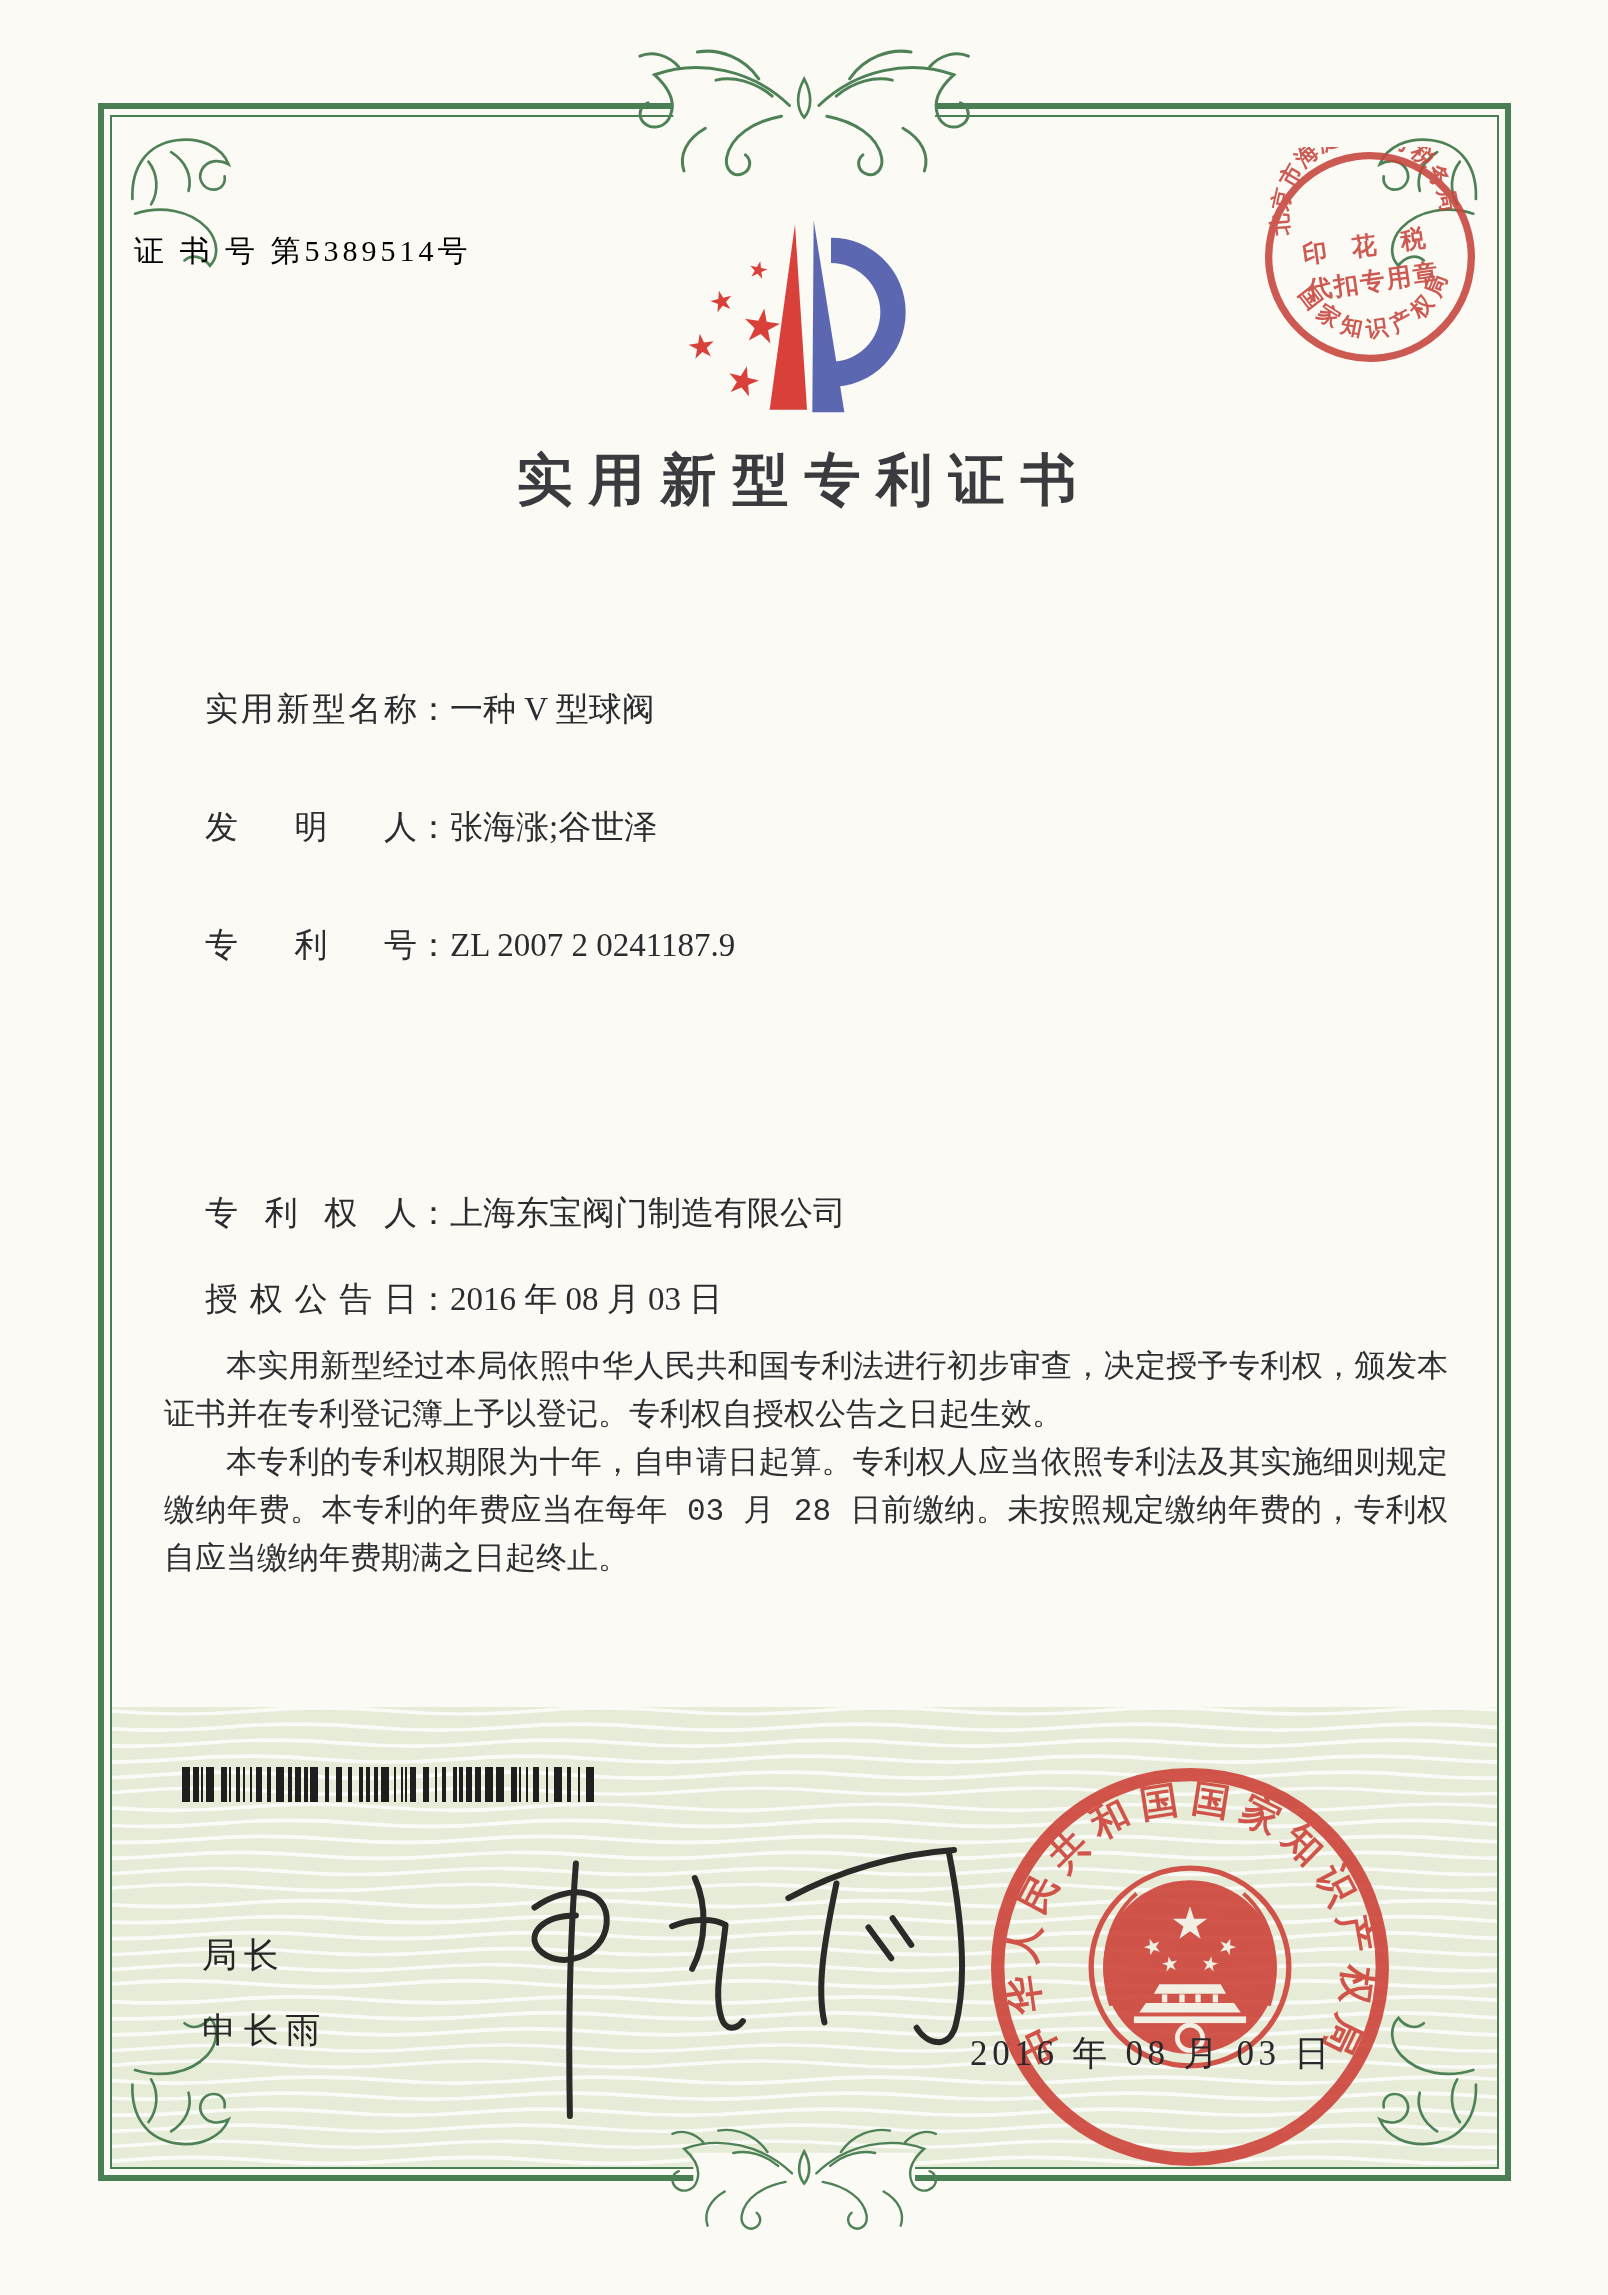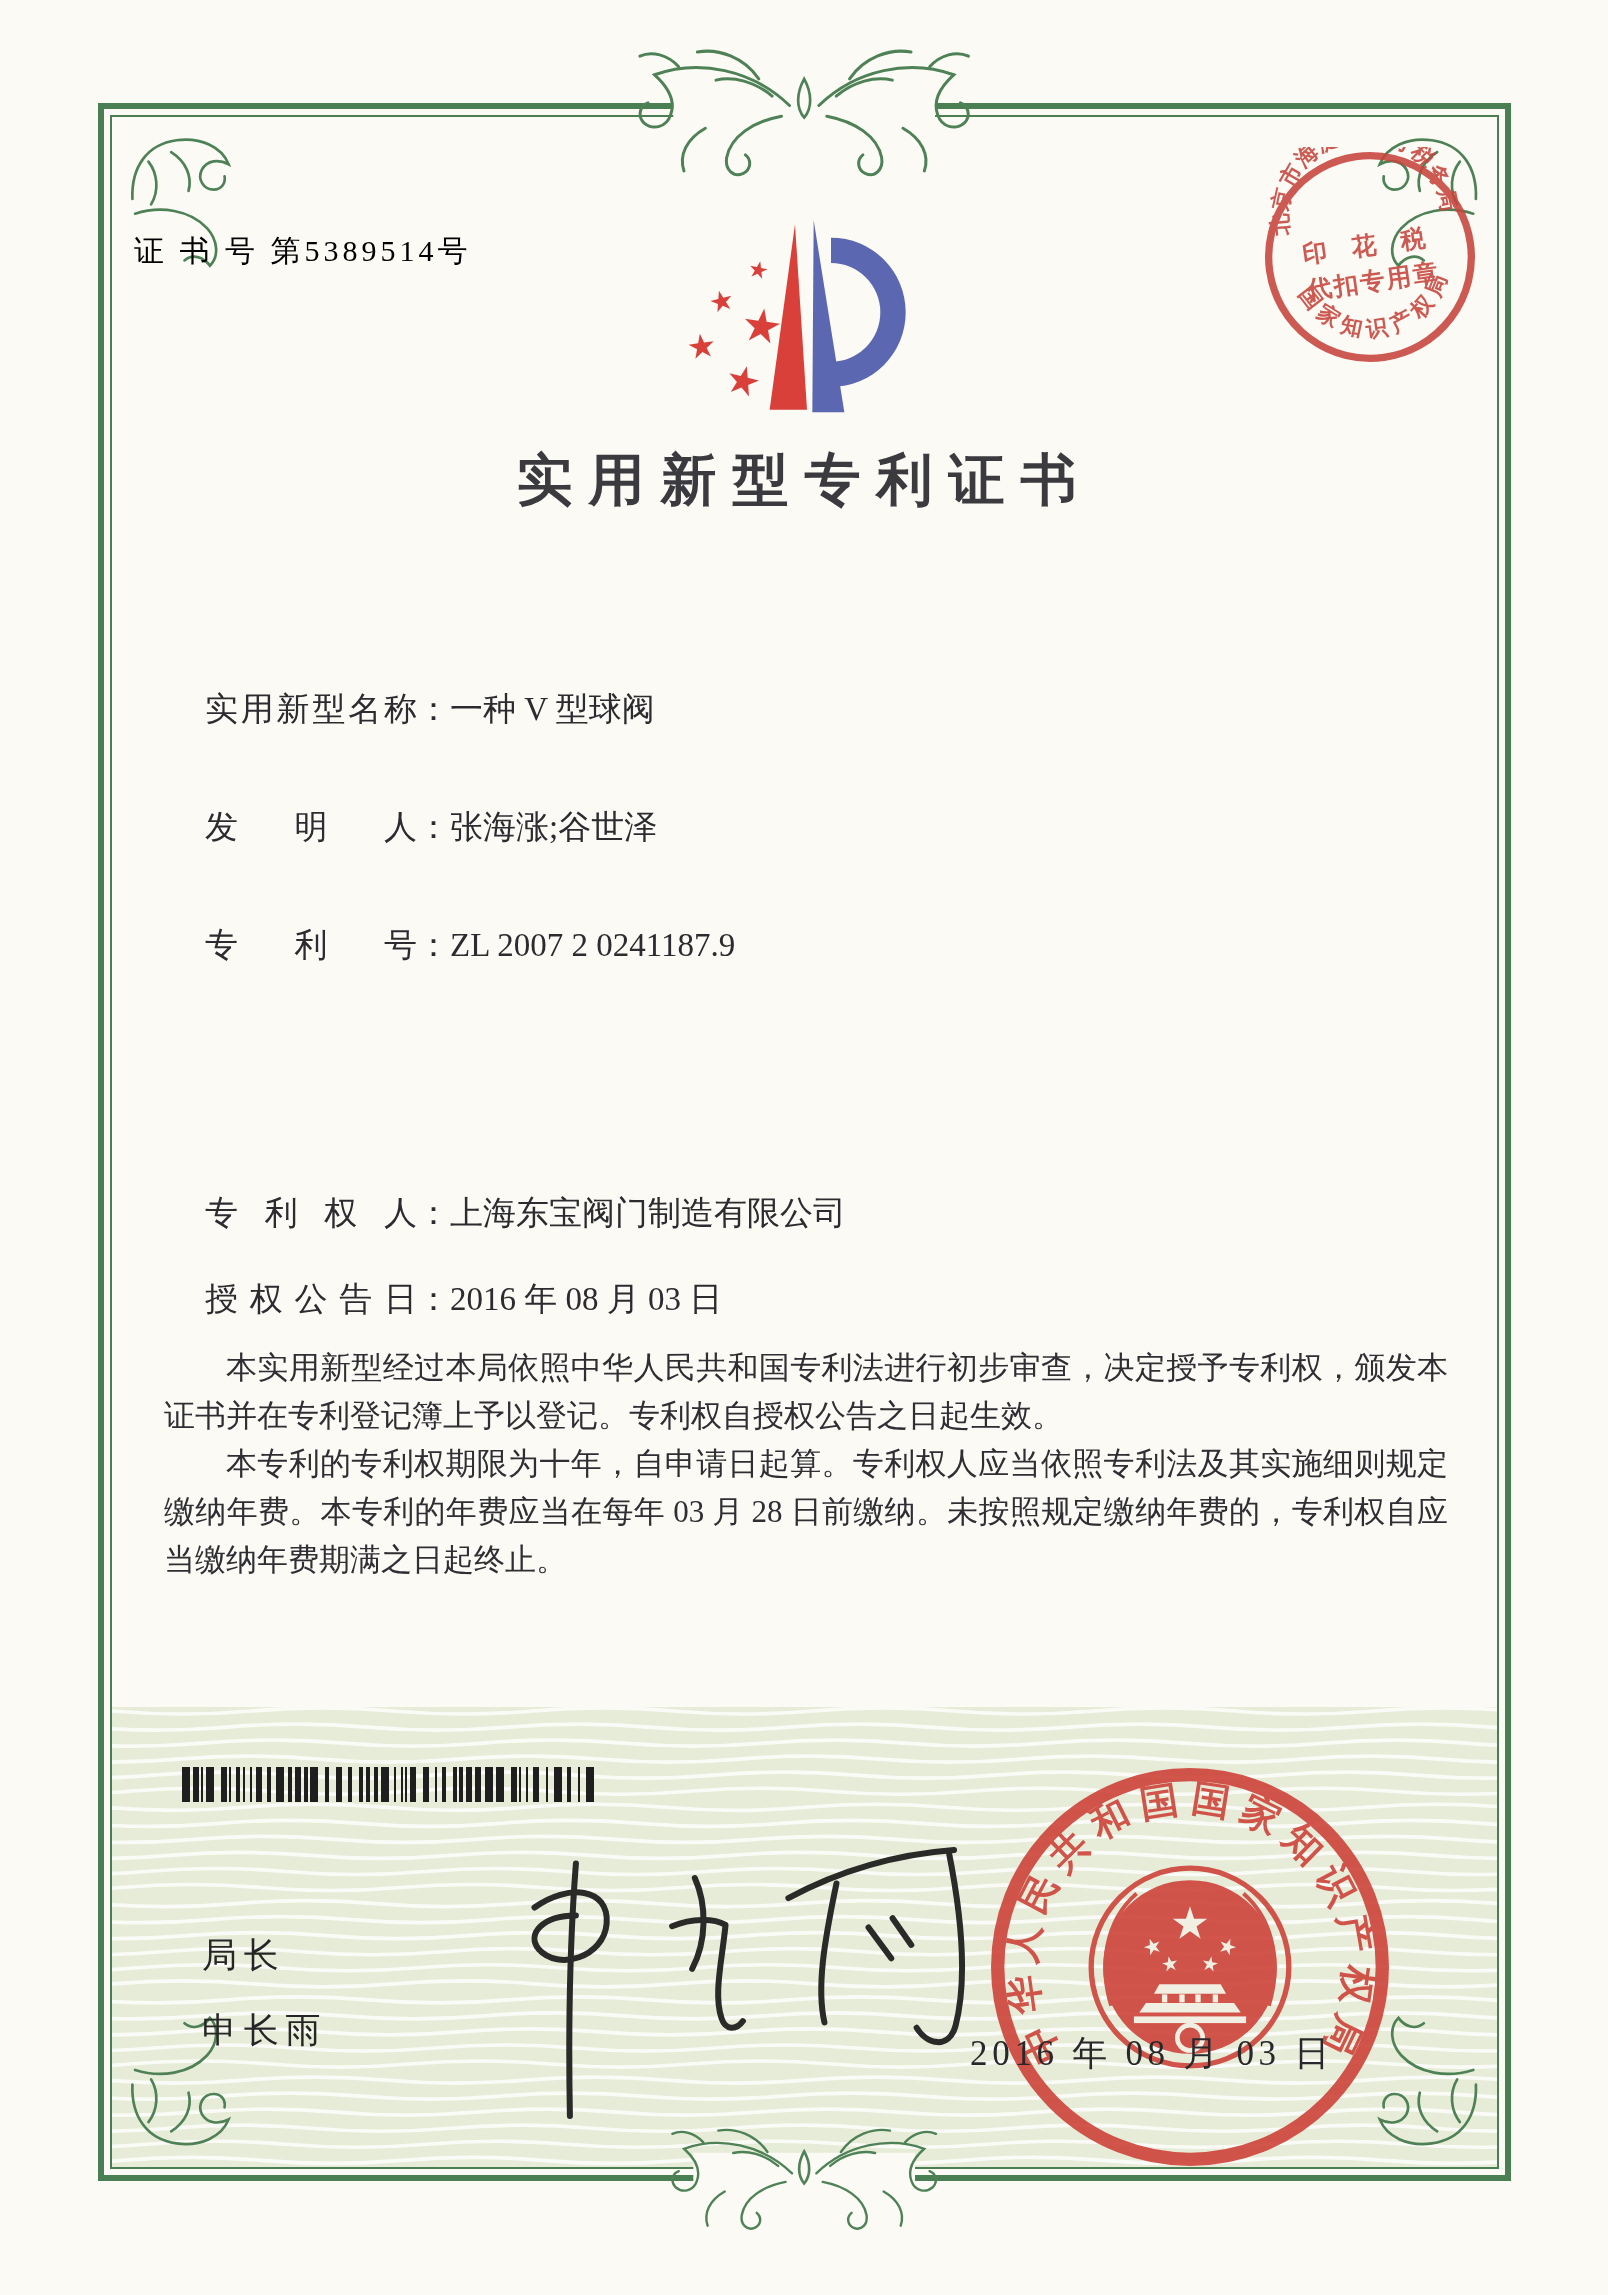--- a/index.html
+++ b/index.html
@@ -13,21 +13,21 @@
   .orn-layer{position:absolute;left:0;top:0;width:1609px;height:2295px;pointer-events:none;}
   .cert-no{position:absolute;left:134px;top:231px;font-size:30px;letter-spacing:4px;color:#000000;white-space:nowrap;}
   .logo{position:absolute;left:675px;top:212px;}
   .tax-stamp{position:absolute;left:1260px;top:147px;opacity:.88;}
   .title{position:absolute;left:0;top:443px;width:100%;text-align:center;
          font-size:56px;font-weight:bold;letter-spacing:16px;color:#3a3a3f;white-space:nowrap;}
   .field-row{position:absolute;left:164px;font-size:33px;color:#2c2c30;white-space:nowrap;margin-left:41px;}
   .flabel{display:inline-block;width:212px;text-align:justify;text-align-last:justify;}
   .body-text{position:absolute;left:164px;top:1344px;width:1284px;font-size:31px;line-height:48px;
          color:#2e2e33;text-align:justify;}
-  .body-text p{margin:0;text-indent:2em;}
+  .body-text p{margin:0;text-indent:2em;font-family:Liberation Mono, monospace;}
   .barcode{position:absolute;left:182px;top:1767px;width:433px;height:35px;white-space:nowrap;font-size:0;}
   .barcode span{display:inline-block;height:100%;background:#1e1e1e;}
   .director{position:absolute;left:202px;top:1918px;font-size:35px;color:#252525;letter-spacing:6.7px;line-height:75px;}
   .signature{position:absolute;left:521px;top:1830px;}
   .seal{position:absolute;left:983px;top:1760px;opacity:.92;}
   .seal-date{position:absolute;left:970px;top:2030px;font-size:35px;color:#28282b;letter-spacing:4.7px;white-space:nowrap;}
   .footer{position:absolute;left:0;top:2116px;width:100%;text-align:center;font-size:27px;
           color:#40403a;letter-spacing:3.3px;}
 </style>
 </head>

